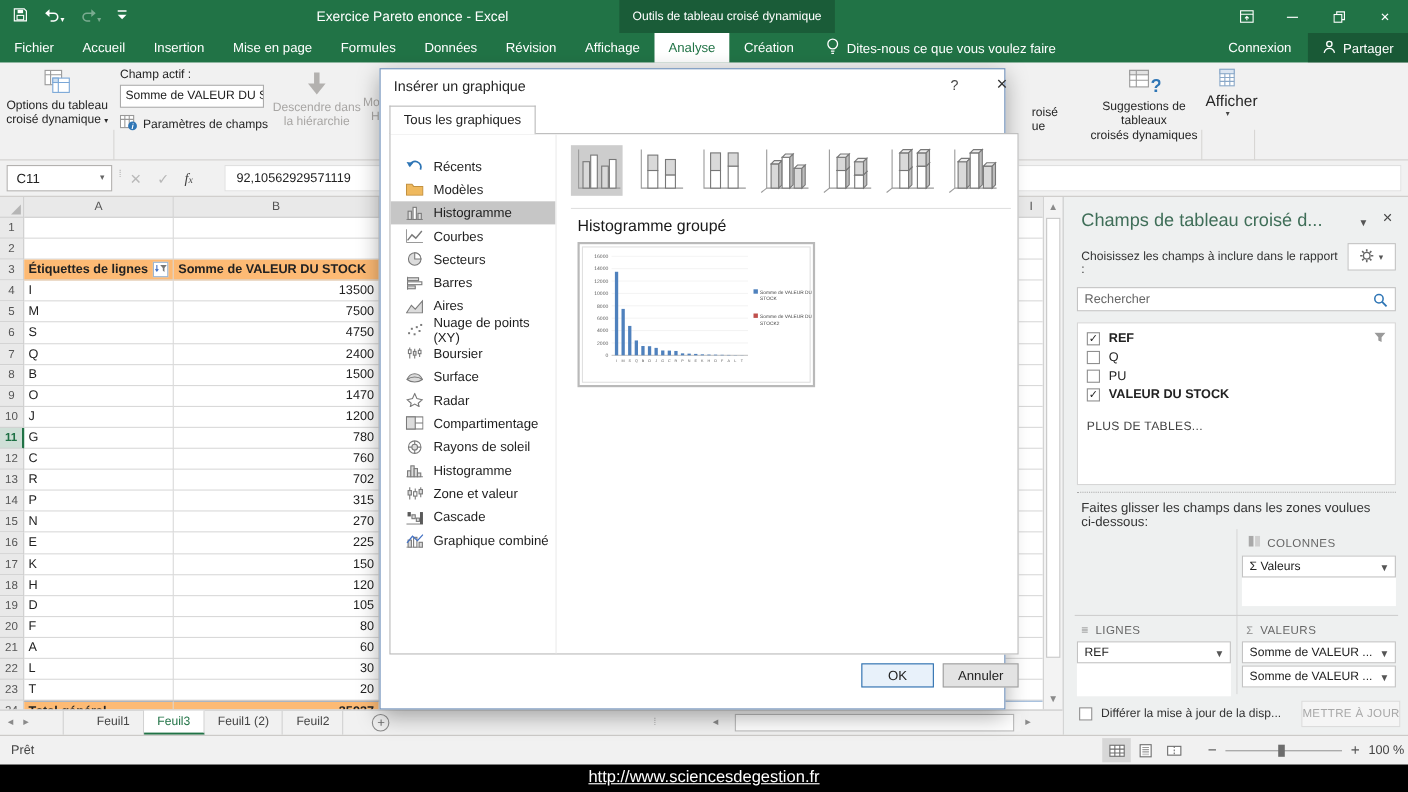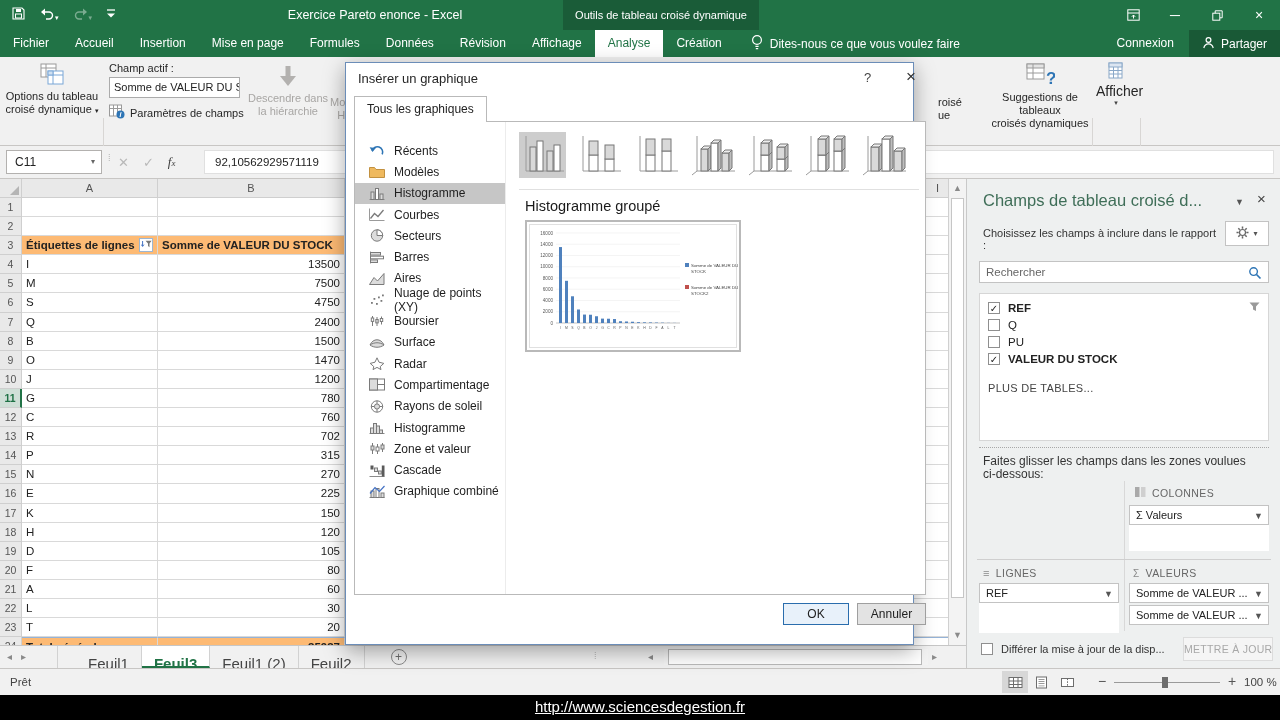--- a/index.html
+++ b/index.html
@@ -40,22 +40,22 @@
   .sarrow{color:#8a8a8a;font-size:9px;text-align:center;display:block}
   
   .pane{left:966px;top:179px;width:314px;height:489px;background:#eef0f0;border-left:1px solid #c9c9c9}
   .chip{height:20px;background:#fff;border:1px solid #c3c3c3;font-size:11px;line-height:18px;padding:0 16px 0 6px;position:relative;white-space:nowrap;overflow:hidden}
   .chip .arr{position:absolute;right:5px;top:1px;font-size:9px;color:#555}
   .zlabel{font-size:10.5px;color:#666;letter-spacing:.4px;display:flex;gap:6px;align-items:center}
   .cb{width:12px;height:12px;border:1px solid #8f8f8f;background:#fff;font-size:10px;line-height:11px;text-align:center;color:#222;flex:none}
   .frow{height:17px;display:flex;align-items:center;padding-left:8px;gap:8px;font-size:11.5px;position:relative}
   
   .tabsrow{left:0;top:645px;width:966px;height:23px;background:#f1f1f1;border-top:1px solid #c6c6c6;display:flex;align-items:stretch}
-  .stab{padding:7px 12px;line-height:21px;font-size:15px;color:#444;border-right:1px solid #d2d2d2}
-  .stab.active{background:#fff;color:#217346;font-weight:bold;border-bottom:2px solid #217346}
+  .stab{padding:0 12px;line-height:21px;font-size:11px;color:#444;border-right:1px solid #d2d2d2}
+  .stab.active{background:#fff;color:#217346;font-weight:normal;border-bottom:2px solid #217346}
   
   .statusbar{left:0;top:668px;width:1280px;height:27px;background:#f1f1f1;border-top:1px solid #c8c6c4}
   .viewbtn{display:inline-flex;width:26px;height:22px;align-items:center;justify-content:center}
   
   .footer{left:0;top:695px;width:1280px;height:25px;background:#000;color:#fff;text-align:center;line-height:24px;font-size:15px;text-decoration:underline}
   
   .dialog{left:345px;top:62px;width:569px;height:583px;background:#fff;border:1px solid #6b8db8;box-shadow:0 6px 20px rgba(0,0,0,.35);z-index:10}
   .dlg-tab{position:absolute;left:8px;top:33px;height:26px;padding:0 12px;line-height:25px;background:#fff;border:1px solid #b9b9b9;border-bottom:none;font-size:12px;z-index:2}
   .dlg-body{position:absolute;left:8px;top:58px;width:572px;height:474px;border:1px solid #b9b9b9;background:#fff}
   .type-list{position:absolute;left:0;top:0;width:151px;height:472px;border-right:1px solid #ececec;padding-top:18px;overflow:hidden}
@@ -172,21 +172,21 @@
       <span>Paramètres de champs</span>
     </div>
     <div class="grplabel" style="left:130px">Champ actif</div>
     <div class="abs" style="left:246px;top:6px;width:84px;text-align:center">
       <div><svg width="26" height="26">
             <path d="M13 3v12" stroke="#b3b1af" stroke-width="5"></path>
             <path d="M5 13l8 10 8-10z" fill="#b3b1af"></path>
           </svg></div>
       <div class="gray2"><span>Descendre dans</span><br><span>la hiérarchie</span></div>
     </div>
-    <div class="abs gray2" style="left:330px;top:39px;text-align:right"><span>Mo</span><br><span style="margin-left:6px">H</span></div>
+    <div class="abs gray2" style="left:330px;top:30px;text-align:right"><span>Mo</span><br><span style="margin-left:6px">H</span></div>
     <div class="abs" style="left:938px;top:39px;font-size:11px;line-height:13px;color:#262626;text-align:left"><span>roisé</span><br><span>ue</span></div>
     <div class="abs" style="left:990px;top:4px;width:100px;text-align:center">
       <div><svg width="30" height="27">
             <rect x="2" y="3" width="17" height="15" fill="#fff" stroke="#9a9a9a"></rect>
             <rect x="2" y="3" width="17" height="4" fill="#e3e3e3" stroke="#9a9a9a"></rect>
             <path d="M8 3v15M2 12h17" stroke="#9a9a9a"></path>
             <text x="21" y="23" font-size="17" fill="#2e75b5" font-weight="bold">?</text>
           </svg></div>
       <div style="font-size:11px;line-height:13px;color:#262626"><span>Suggestions de tableaux</span><br><span>croisés dynamiques</span></div>
     </div>

